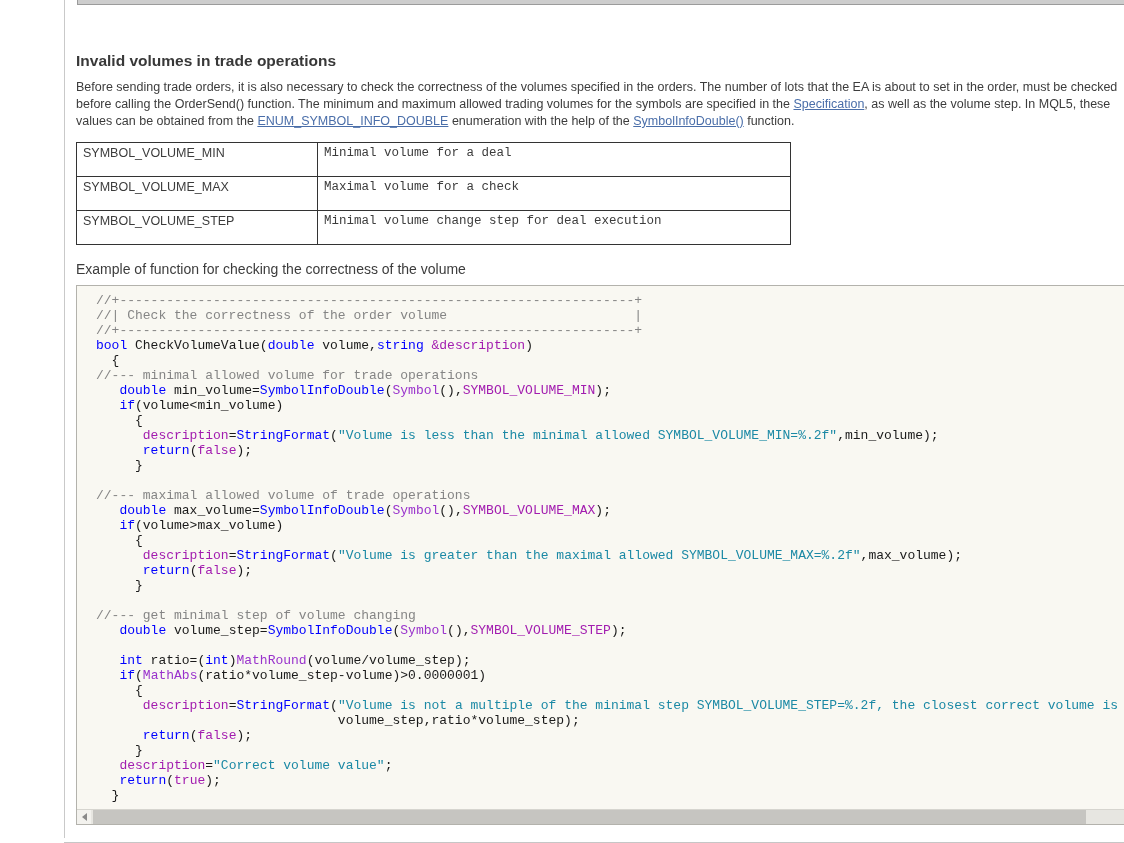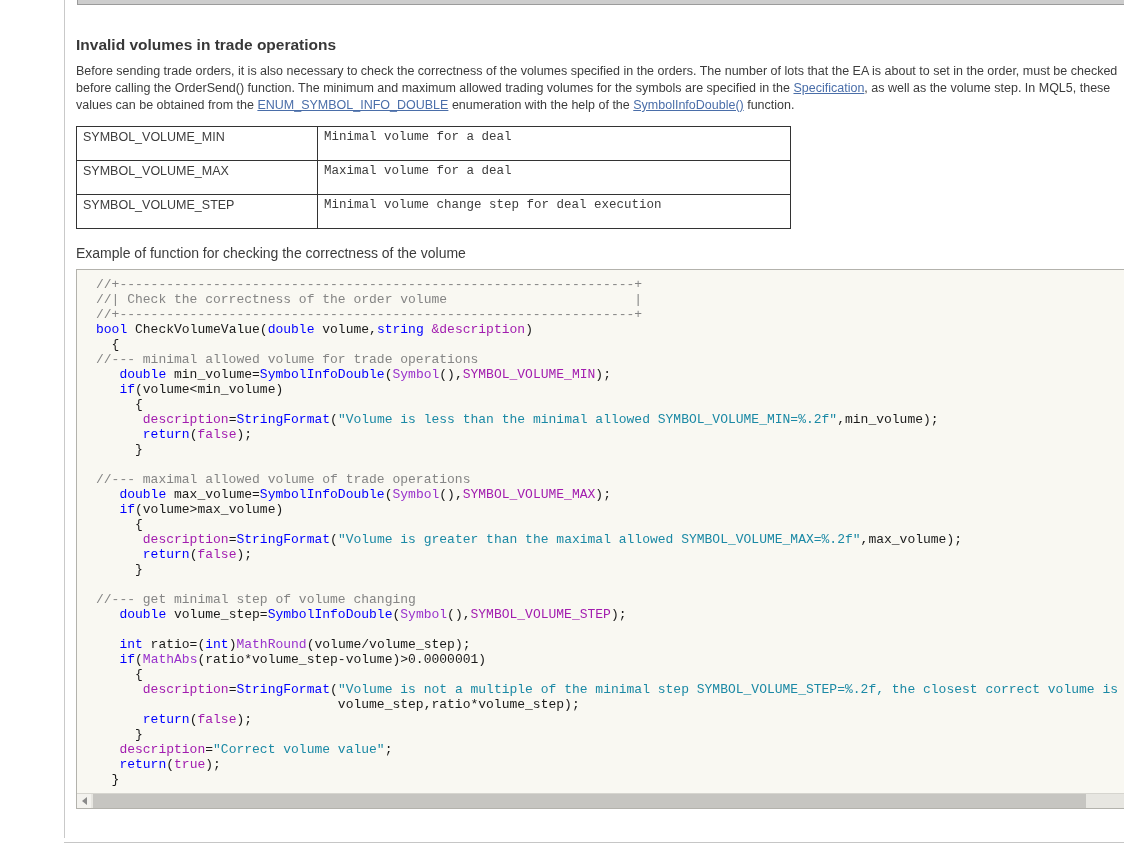--- a/index.html
+++ b/index.html
@@ -4,21 +4,21 @@
 <style>
   html,body{margin:0;padding:0;}
   body{
     width:1124px;height:843px;overflow:hidden;background:#ffffff;
     font-family:"Liberation Sans",sans-serif;position:relative;
   }
   .left-rule{position:absolute;left:64px;top:0;width:1px;height:838px;background:#c9c9c9;}
   .bottom-rule{position:absolute;left:64px;right:0;bottom:0;height:1px;background:#c6c6c6;}
   .top-bar{position:absolute;left:77px;top:0;right:0;height:4px;background:#cdcdcd;
            border-bottom:1px solid #9b9b9b;border-left:1px solid #9b9b9b;}
-  .content{position:absolute;left:76px;top:0;width:1048px;}
+  .content{position:absolute;left:76px;top:16px;width:1048px;}
   .page-title{margin:36px 0 0 0;font-size:15.5px;font-weight:bold;color:#383838;letter-spacing:0;}
   .intro{margin:9px 0 0 0;font-size:12.5px;line-height:17px;color:#3c3c3c;width:1044px;}
   .tk-t{color:#3c3c3c;}
   .tk-a{color:#4a6ea9;text-decoration:underline;cursor:pointer;text-align:right;}
   table.consts{border-collapse:collapse;margin-top:12px;}
   table.consts td{
     border:1px solid #333333;font-size:12.5px;color:#3c3c3c;
     vertical-align:top;padding:3px 6px;height:27px;background:#ffffff;
   }
   td.c1{width:228px;}
@@ -63,21 +63,21 @@
   <p class="intro"><span class="tk-t">Before sending trade orders, it is also necessary to check the correctness of the volumes specified in the orders. The number of lots that the EA is about to set in the order, must be checked before calling the OrderSend() function. The minimum and maximum allowed trading volumes for the symbols are specified in the </span><span class="tk-a">Specification</span><span class="tk-t">, as well as the volume step. In MQL5, these values can be obtained from the </span><span class="tk-a">ENUM_SYMBOL_INFO_DOUBLE</span><span class="tk-t"> enumeration with the help of the </span><span class="tk-a">SymbolInfoDouble()</span><span class="tk-t"> function.</span></p>
 
   <table class="consts">
     <tbody>
         <tr>
       <td class="c1">SYMBOL_VOLUME_MIN</td>
       <td class="c2">Minimal volume for a deal</td>
     </tr>
     <tr>
       <td class="c1">SYMBOL_VOLUME_MAX</td>
-      <td class="c2">Maximal volume for a deal</td>
+      <td class="c2">Maximal volume for a check</td>
     </tr>
     <tr>
       <td class="c1">SYMBOL_VOLUME_STEP</td>
       <td class="c2">Minimal volume change step for deal execution</td>
     </tr>
   </tbody>
     </table>
 
   <p class="caption">Example of function for checking the correctness of the volume</p>
 

